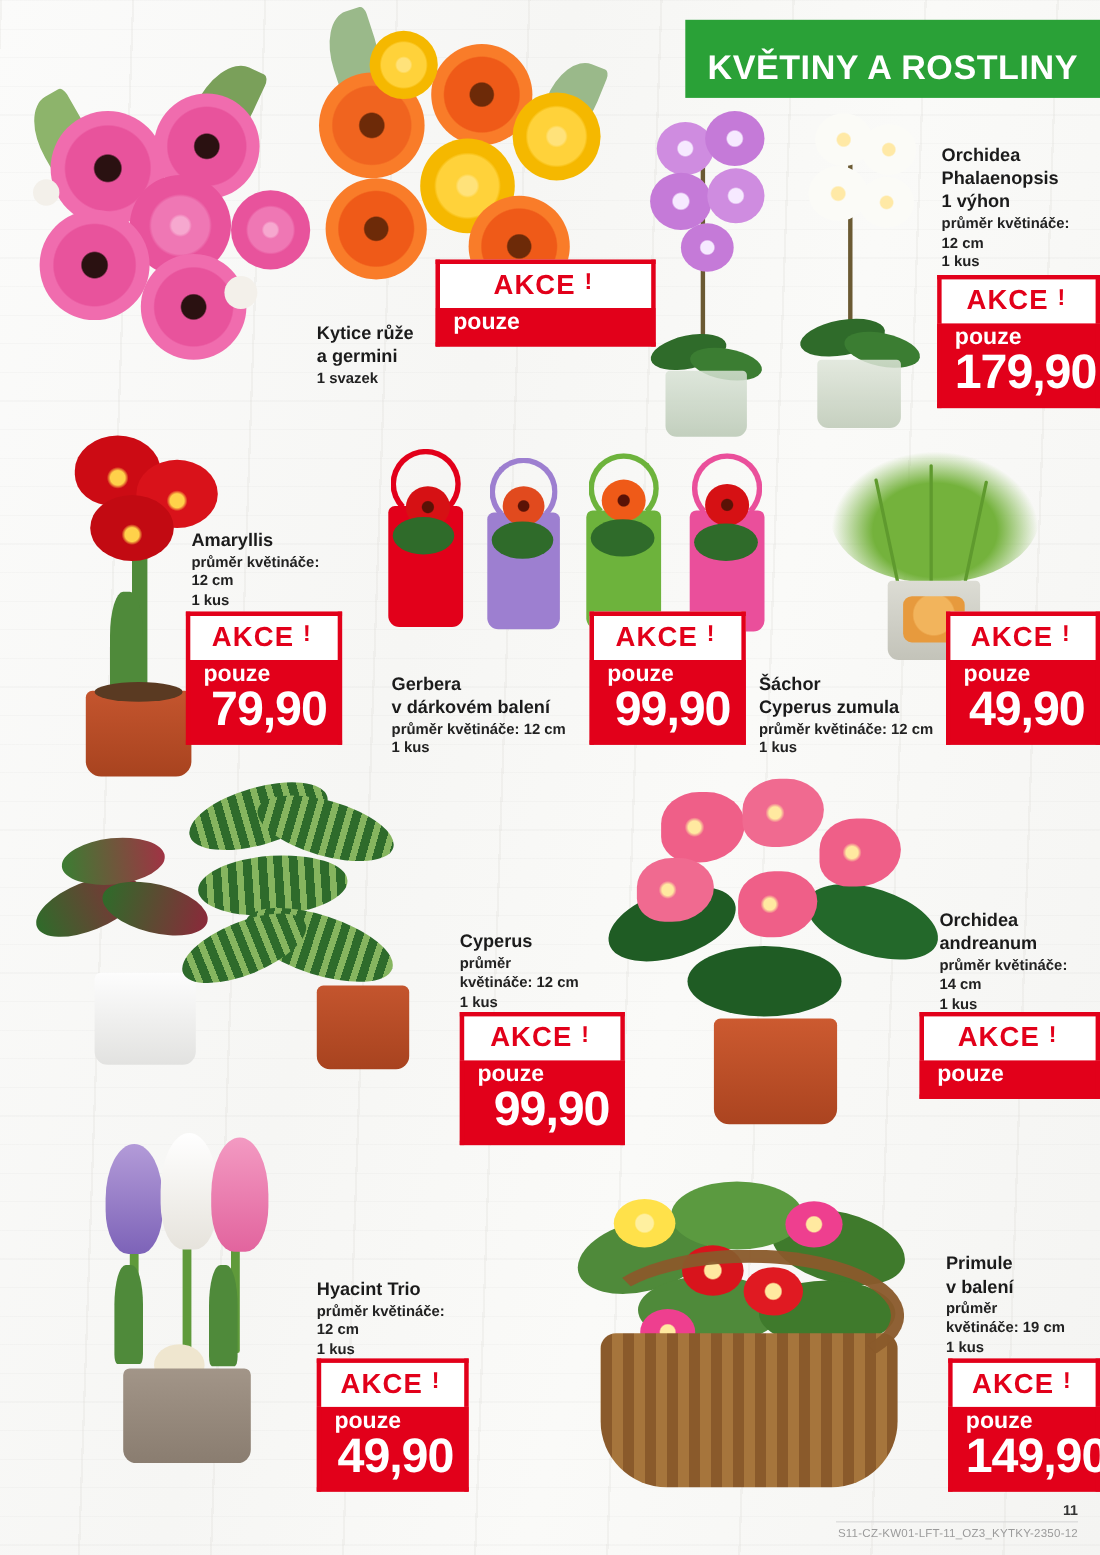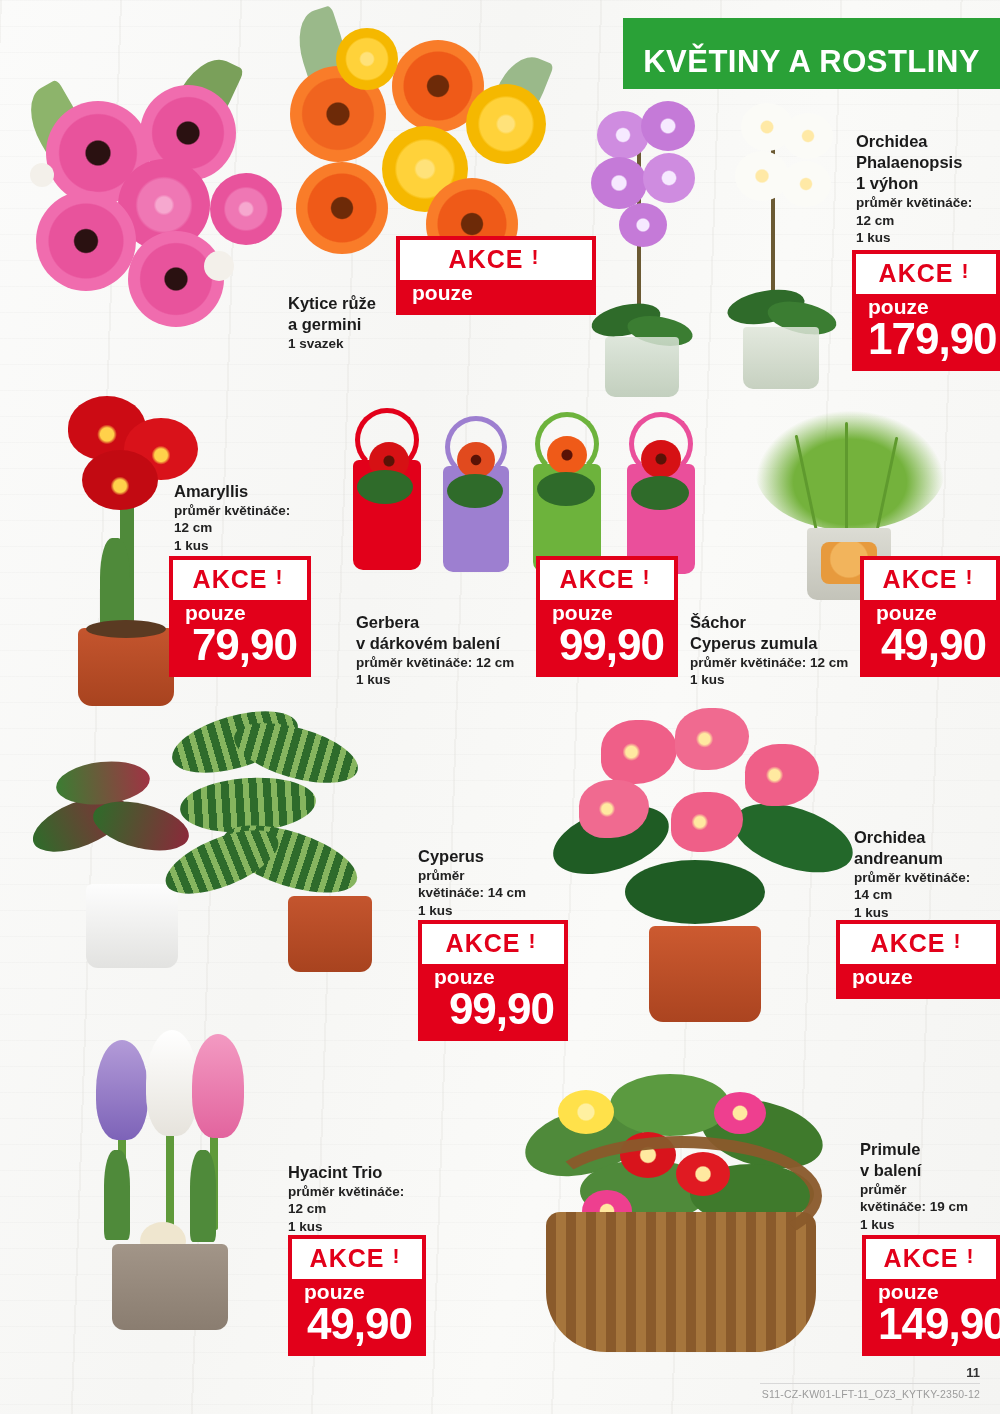--- a/index.html
+++ b/index.html
@@ -313,21 +313,21 @@
   <div class="name-block" style="left:690px; top:612px; width:170px;">
     <div class="title">Šáchor</div>
     <div class="title">Cyperus zumula</div>
     <div class="sub">průměr květináče: 12 cm</div>
     <div class="sub">1 kus</div>
   </div>
 
   <div class="name-block" style="left:418px; top:846px; width:160px;">
     <div class="title">Cyperus</div>
     <div class="sub">průměr</div>
-    <div class="sub">květináče: 14 cm</div>
+    <div class="sub">květináče: 12 cm</div>
     <div class="sub">1 kus</div>
   </div>
 
   <div class="name-block" style="left:854px; top:827px; width:145px;">
     <div class="title">Orchidea</div>
     <div class="title">andreanum</div>
     <div class="sub">průměr květináče:</div>
     <div class="sub">14 cm</div>
     <div class="sub">1 kus</div>
   </div>

